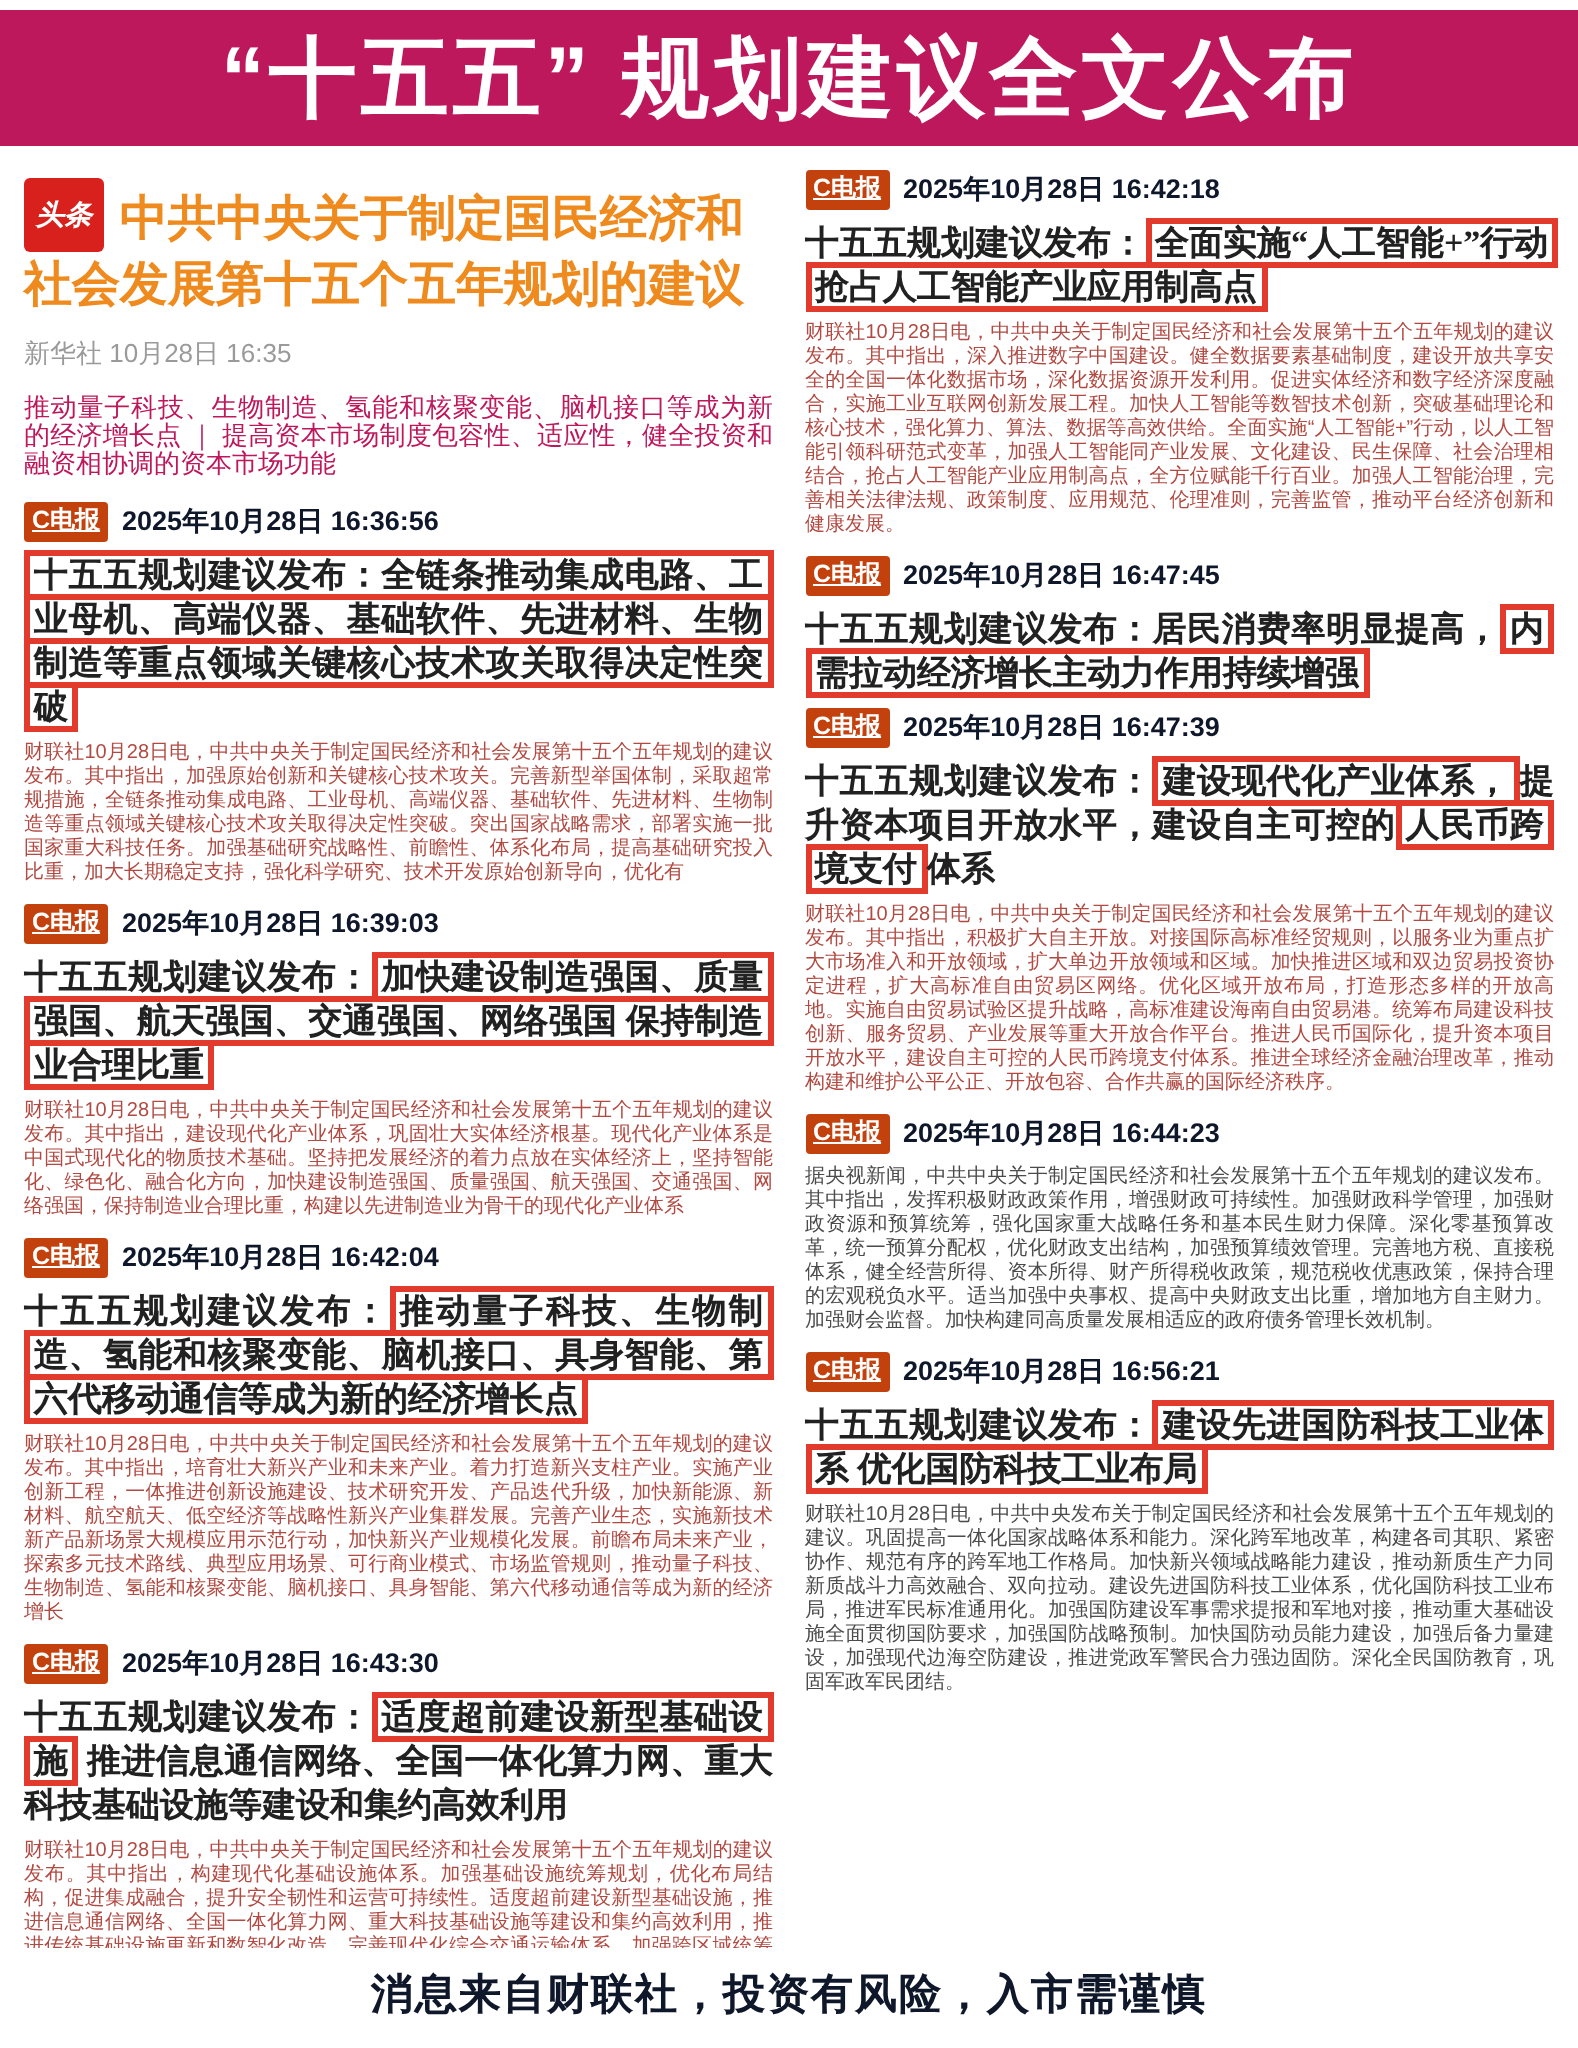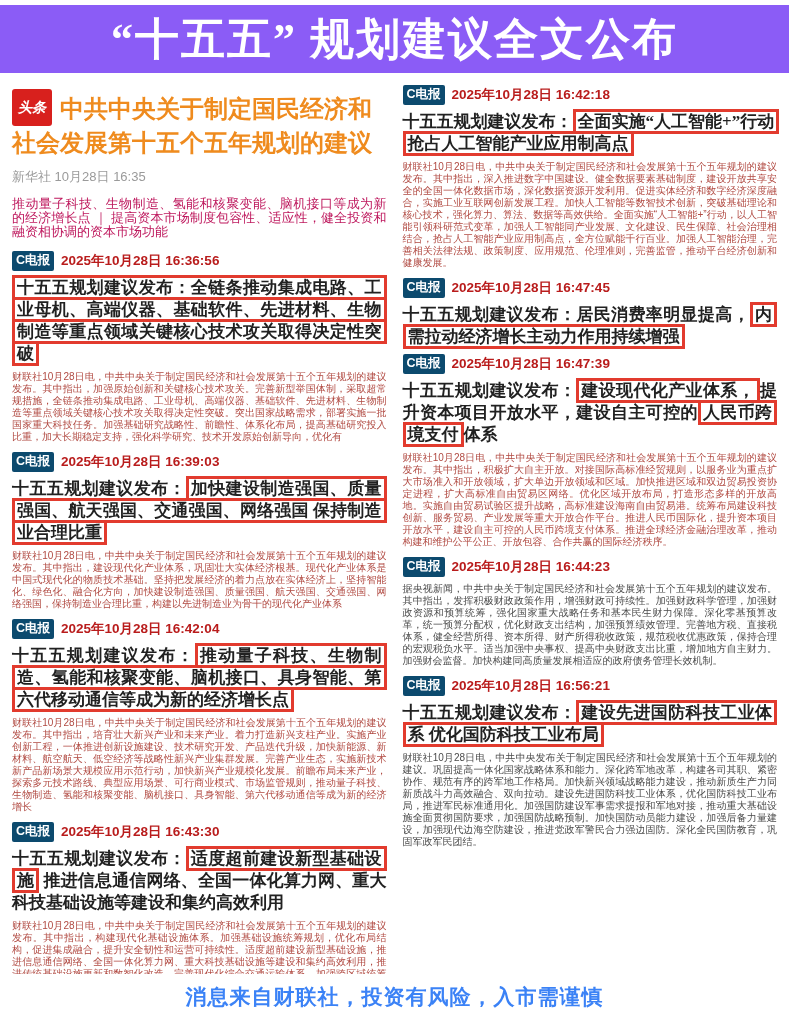--- a/index.html
+++ b/index.html
@@ -5,22 +5,22 @@
   * { box-sizing: border-box; }
   html, body { margin: 0; padding: 0; }
   body {
     width: 789px; height: 1024px; background: #fff;
     font-family: "Liberation Sans", "DejaVu Sans", sans-serif;
     overflow: hidden;
   }
   .page { position: relative; width: 789px; height: 1024px; background: #fff; overflow: hidden; }
 
   .banner {
-    margin-top: 5px; height: 68px; background: #8b5cf6;
-    display: flex; align-items: center; justify-content: center; font-family: Liberation Serif, serif;
+    margin-top: 5px; height: 68px; background: #be185d;
+    display: flex; align-items: center; justify-content: center;
   }
   .banner-title {
     color: #fff; font-size: 44px; font-weight: 900; letter-spacing: 2px;
     white-space: nowrap;
   }
 
   .columns { display: flex; gap: 16px; padding: 10px 12px 0 12px; height: 941px; overflow: hidden; }
   .col { flex: 1 1 0; min-width: 0; }
 
   
@@ -31,44 +31,44 @@
     font-size: 14px; font-weight: 700; font-style: italic;
     padding: 2px 6px; border-radius: 3px; margin-right: 8px; vertical-align: 5px;
   }
   .lead-source { color: #9a9a9a; font-size: 13px; margin: 9px 0 11px 0; }
   .lead-summary { color: #be185d; font-size: 13px; line-height: 14px; margin: 0 0 12px 0; text-align: justify; }
 
   
   .news-item { margin: 0; }
   .ts-row { display: flex; align-items: center; gap: 7px; margin: 2px 0 6px 0; }
   .badge-telegraph {
-    background: #0c4a6e; color: #fff; font-size: 12.5px; font-weight: 800;
-    padding: 1px 4px 2px 4px; border-radius: 2px; white-space: nowrap;
+    background: #c2410c; color: #fff; font-size: 12.5px; font-weight: 800;
+    padding: 1px 4px 2px 4px; border-radius: 2px; white-space: nowrap; text-decoration: underline;
   }
-  .ts { color: #b91c1c; font-size: 13.5px; font-weight: 700; white-space: nowrap; }
+  .ts { color: #0f172a; font-size: 13.5px; font-weight: 700; white-space: nowrap; }
   .headline {
     margin: 0 0 6px 0; font-size: 17px; line-height: 22px; font-weight: 800; color: #212121;
     text-align: justify;
     font-family: Liberation Serif, serif;
   }
   .hl-box {
     border: 3px solid #e23b2e; padding: 0 2px;
     -webkit-box-decoration-break: clone; box-decoration-break: clone;
   }
   .news-body {
     margin: 0 0 9px 0; font-size: 10px; line-height: 12px; text-align: justify;
   }
   .news-body[data-variant="red"]  { color: #b14a42; }
   .news-body[data-variant="dark"] { color: #4b4b4b; }
 
   .footer {
     position: absolute; left: 0; right: 0; bottom: 0; background: #fff;
     text-align: center; padding: 9px 0 13px 0;
   }
-  .footer-text { color: #3b82f6; font-size: 21px; font-weight: 800; letter-spacing: 1px; }
+  .footer-text { color: #0f172a; font-size: 21px; font-weight: 800; letter-spacing: 1px; }
 </style>
 </head>
 <body>
 
 <div class="page">
 
   <header class="banner">
     <span class="banner-title">“十五五” 规划建议全文公布</span>
   </header>
 

